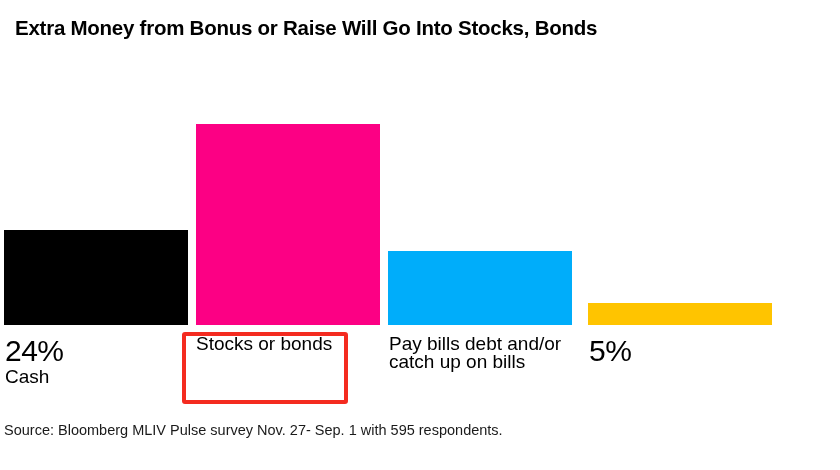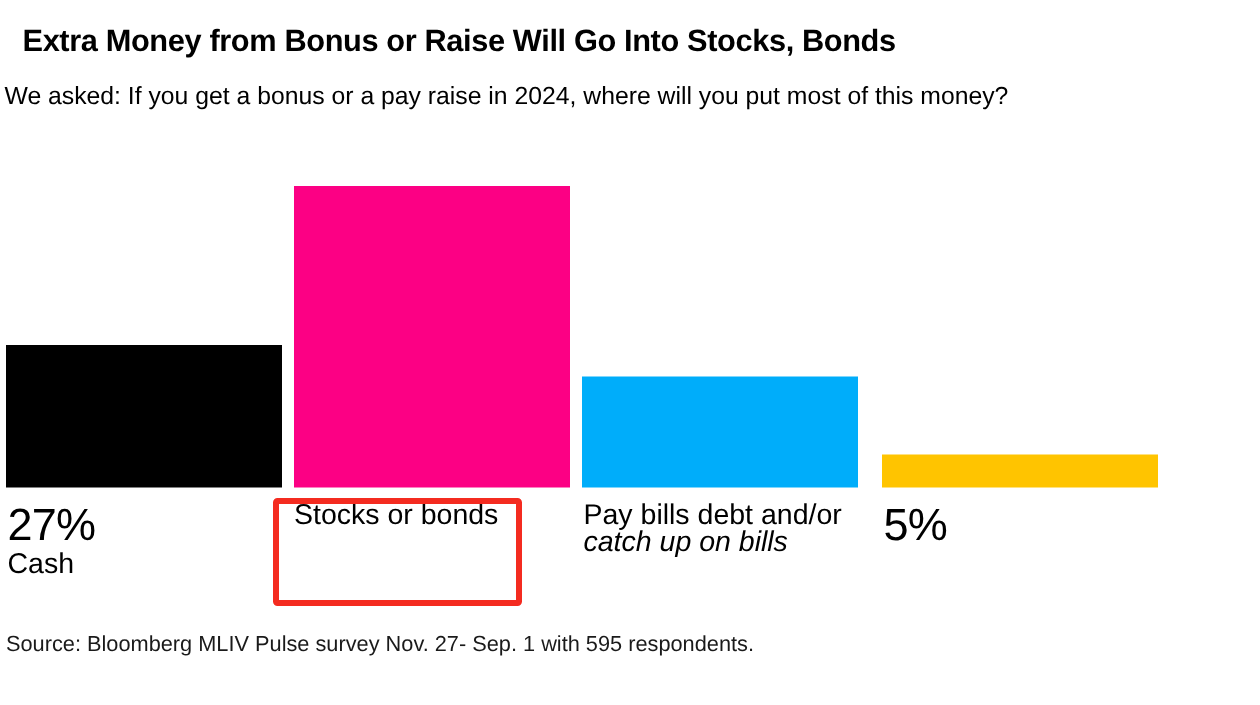--- a/index.html
+++ b/index.html
@@ -102,47 +102,46 @@
     line-height: 18px;
     color: #1a1a1a;
     white-space: nowrap;
   }
 </style>
 </head>
 <body>
 
 <div id="chart-header">
   <h1 id="chart-title">Extra Money from Bonus or Raise Will Go Into Stocks, Bonds</h1>
-  <p id="chart-subtitle">We asked: If you get a bonus or a pay raise in 2024, where will you put most of this money?</p>
 </div>
 
 <div id="plot-area">
 
   <div class="bar" style="left:4px; width:184px; height:95px; background:#000000;"></div>
 
   <div class="bar" style="left:196px; width:184px; height:201px; background:#fc0084;"></div>
 
   <div class="bar" style="left:388px; width:184px; height:74px; background:#00adfa;"></div>
 
   <div class="bar" style="left:588px; width:184px; height:22px; background:#ffc400;"></div>
 
 </div>
 
 <div class="category-label" style="left:5px; width:170px;">
-  <span class="pct-value">27%</span>
+  <span class="pct-value">24%</span>
   <span class="pct-caption">Cash</span>
 </div>
 
 <div class="category-label" style="left:196px; width:160px;">
   <span class="pct-caption">Stocks or bonds</span>
 </div>
 
 <div class="category-label" style="left:389px; width:190px;">
   <span class="pct-caption">Pay bills debt and/or</span>
-  <span class="pct-caption" style="margin-top:0;font-style:italic;">catch up on bills</span>
+  <span class="pct-caption" style="margin-top:0;">catch up on bills</span>
 </div>
 
 <div class="category-label" style="left:589px; width:200px;">
   <span class="pct-value">5%</span>
 </div>
 
 <div id="highlight-box"></div>
 
 <div id="source-note">Source: Bloomberg MLIV Pulse survey Nov. 27- Sep. 1 with 595 respondents.</div>
 

